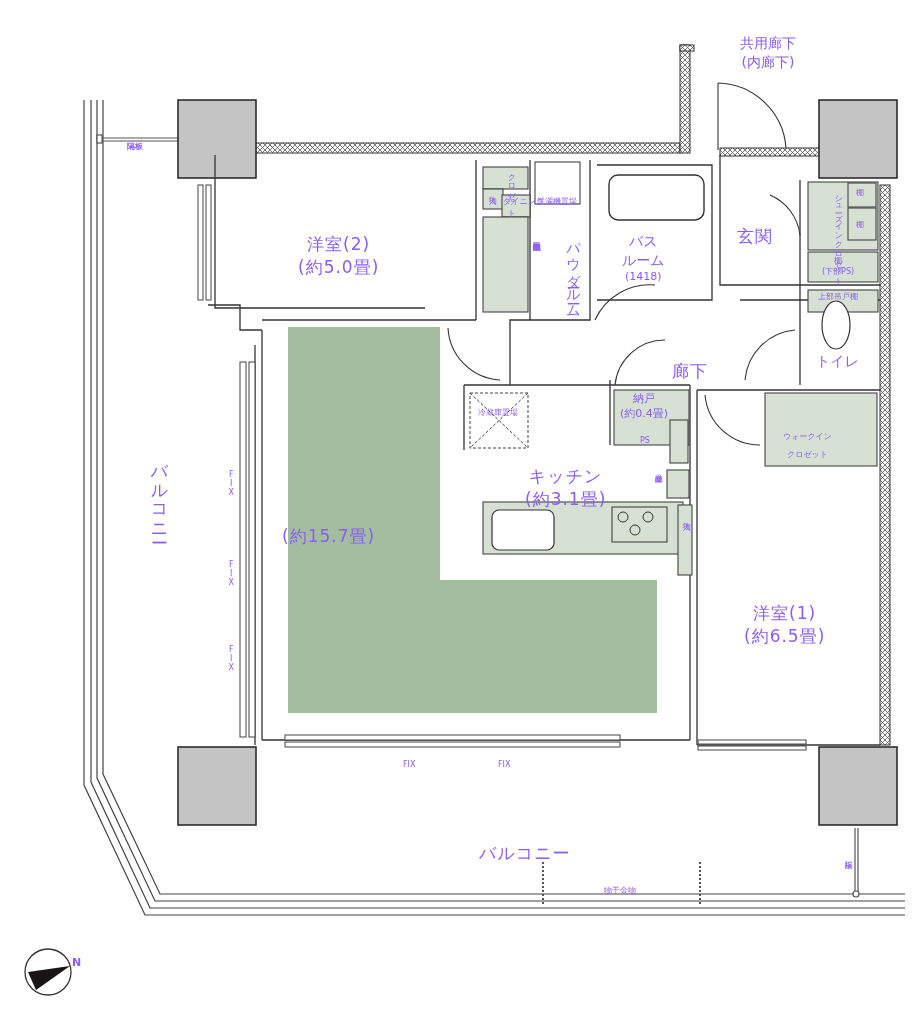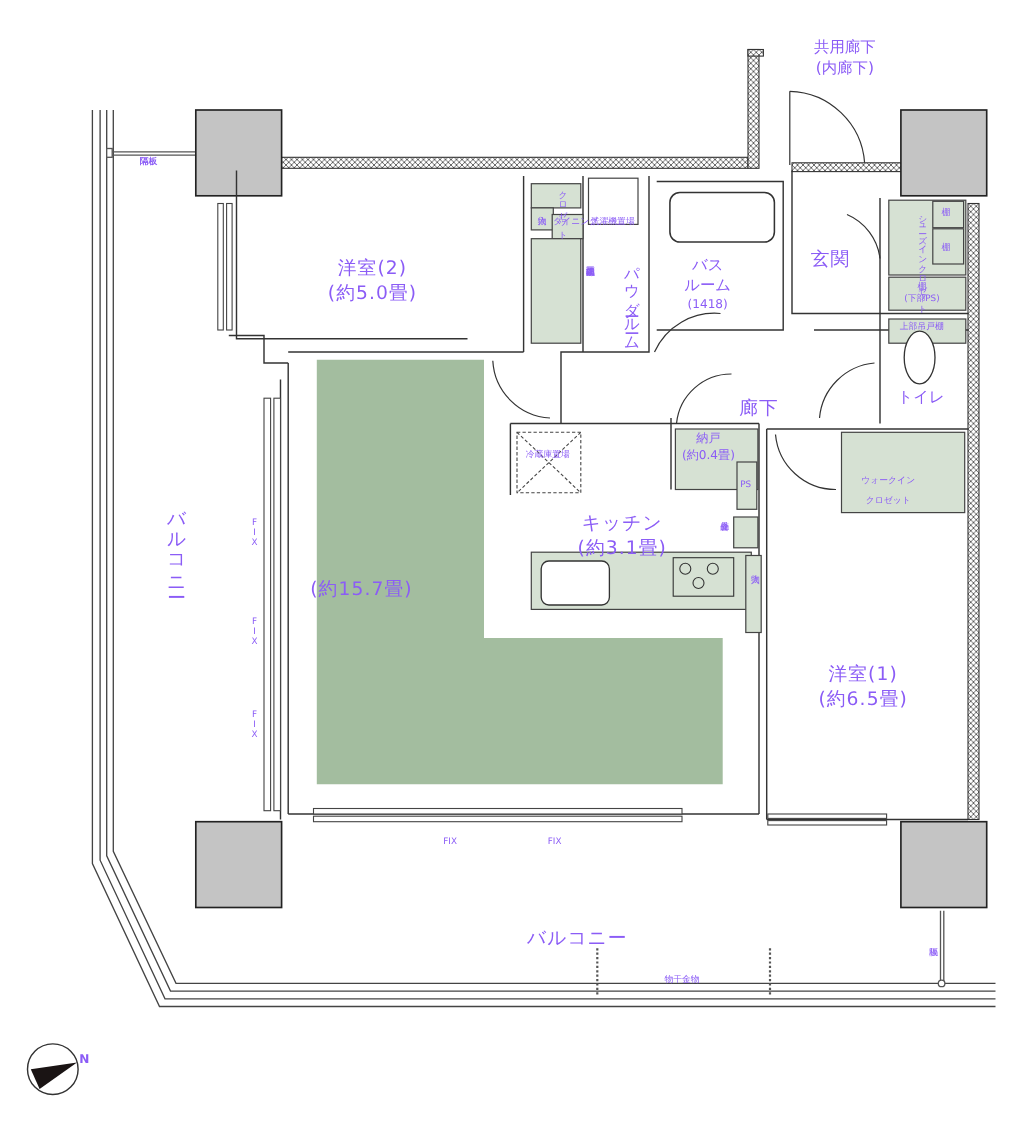--- a/index.html
+++ b/index.html
@@ -211,21 +211,21 @@
 <div class="lbl xs" style="left:537px; top:170px;margin-top:27px;">洗濯機置場</div>
 <div class="lbl xs vert" style="left:530px; top:236px;">上部三面鏡収納</div>
 <div class="lbl xs" style="left:856px; top:188px;">棚</div>
 <div class="lbl xs" style="left:856px; top:220px;">棚</div>
 <div class="lbl xs" style="left:822px; top:256px;">
   <div>棚</div>
   <div>(下部PS)</div>
 </div>
 <div class="lbl xs" style="left:818px; top:292px;">上部吊戸棚</div>
 <div class="lbl xs" style="left:478px; top:408px;text-align:right;">冷蔵庫置場</div>
-<div class="lbl xs" style="left:673px; top:436px;">PS</div>
+<div class="lbl xs" style="left:640px; top:436px;">PS</div>
 <div class="lbl xs vert" style="left:652px; top:468px;">食品庫</div>
 <div class="lbl xs vert" style="left:680px; top:516px;">物入</div>
 
 <div class="lbl xs" style="left:127px; top:142px;font-weight:bold;">隔板</div>
 <div class="lbl xs vert" style="left:842px; top:855px;">隔板</div>
 <div class="lbl xs" style="left:604px; top:886px;">物干金物</div>
 
 <div class="lbl xs vert" style="left:225px; top:470px;">FIX</div>
 <div class="lbl xs vert" style="left:225px; top:560px;">FIX</div>
 <div class="lbl xs vert" style="left:225px; top:645px;">FIX</div>

